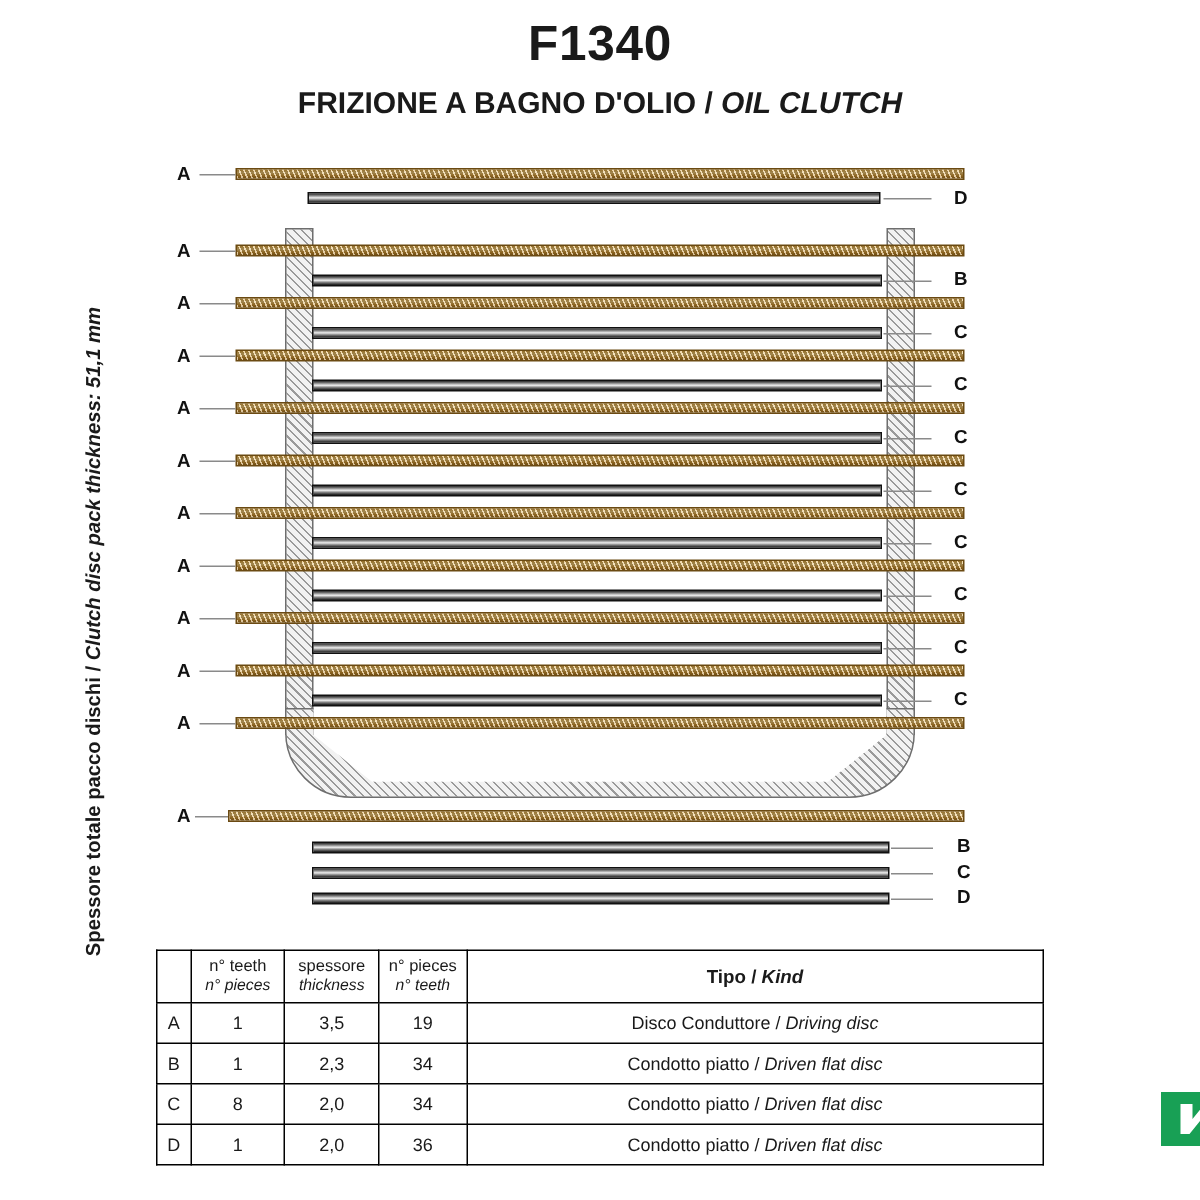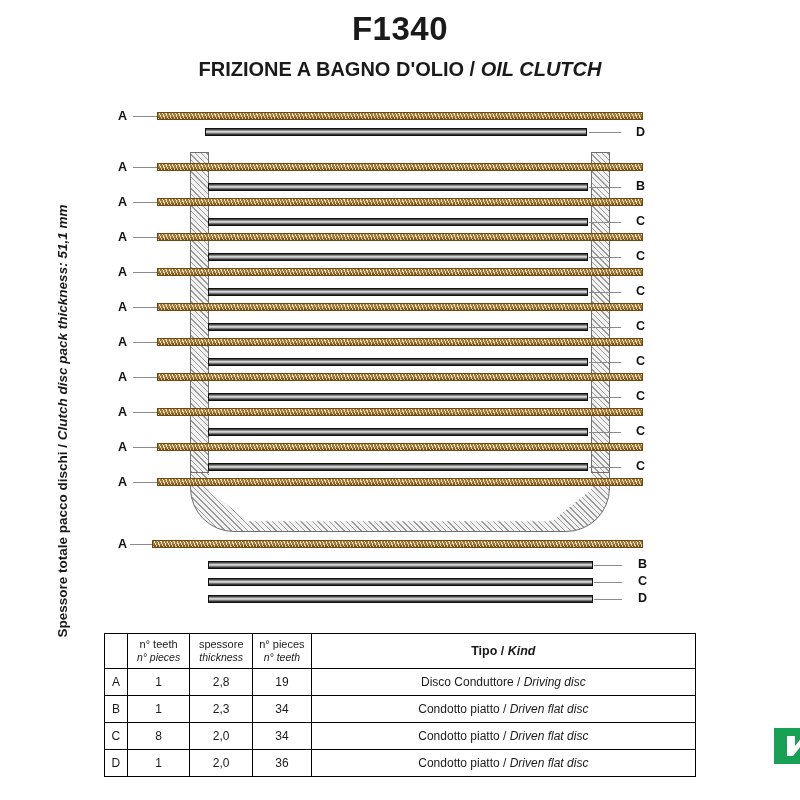--- a/index.html
+++ b/index.html
@@ -325,21 +325,21 @@
           <span style="font-weight:bold;font-size:12.5px;">
             <span>Tipo / </span><span class="kind-en">Kind</span>
           </span>
         </th>
       </tr>
     </thead>
     <tbody>
       <tr>
         <td class="col-letter">A</td>
         <td class="col-pieces">1</td>
-        <td class="col-thick">2,8</td>
+        <td class="col-thick">3,5</td>
         <td class="col-teeth">19</td>
         <td class="col-kind">
           <span class="kind-it">Disco Conduttore / </span><span class="kind-en">Driving disc</span>
         </td>
       </tr>
       <tr>
         <td class="col-letter">B</td>
         <td class="col-pieces">1</td>
         <td class="col-thick">2,3</td>
         <td class="col-teeth">34</td>

